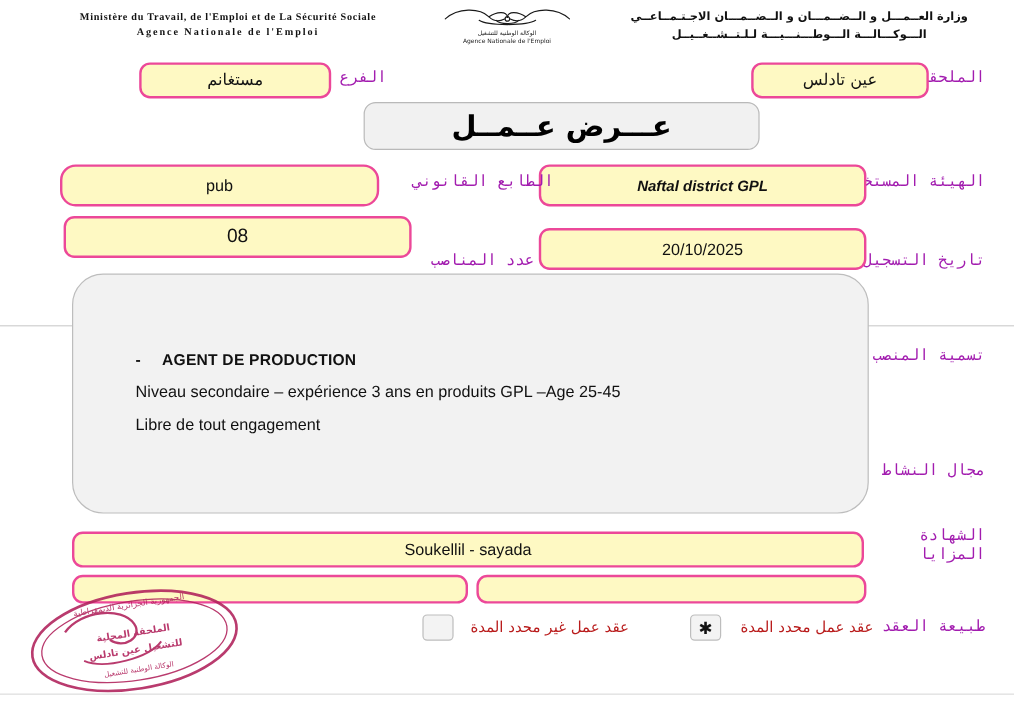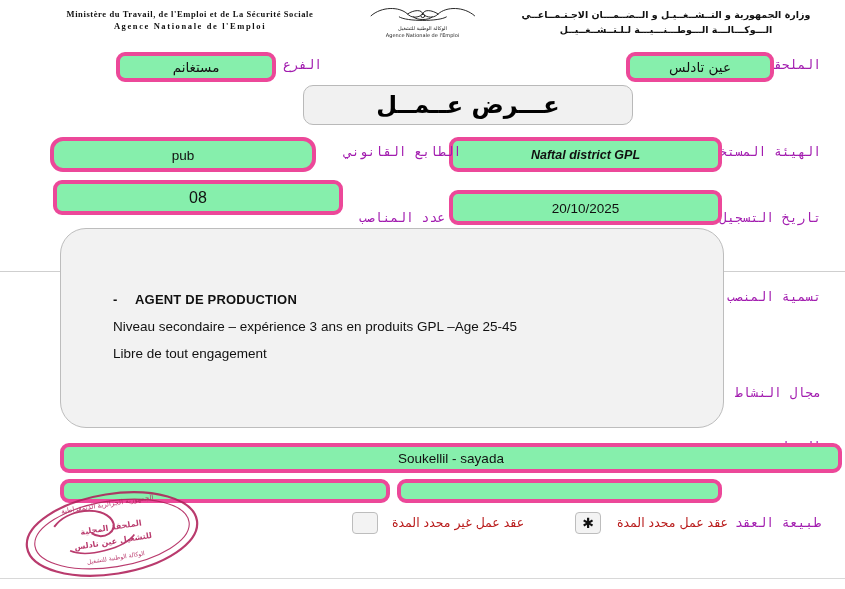--- a/index.html
+++ b/index.html
@@ -81,23 +81,23 @@
     position: absolute;
     direction: rtl;
     text-align: right;
     font-family: Liberation Mono, monospace;
     color: #a21caf;
     font-size: 13px;
     white-space: nowrap;
   }
   .box {
     position: absolute;
-    border: 4px solid #ec4899;
+    border: 2px solid #ec4899;
     border-radius: 9px;
-    background: #86efac;
+    background: #fef9c3;
     box-sizing: border-box;
   }
   .box-val {
     position: absolute;
     left: 0;
     right: 0;
     top: 50%;
     transform: translateY(-50%);
     text-align: center;
     font-family: "Liberation Sans", sans-serif;
@@ -247,21 +247,21 @@
           <path d="M84 22 C 90 28, 110 28, 116 22"></path>
           <circle cx="100" cy="20" r="3.2"></circle>
           <path d="M60 22 C 72 30, 128 30, 140 22"></path>
         </g>
       </svg>
       <div class="cap">الوكالة الوطنية للتشغيل</div>
       <div class="cap">Agence Nationale de l'Emploi</div>
     </div>
 
     <div class="header-right">
-      <div>وزارة الجمهورية و التــشــغــيـل و الــضــمـــان الاجـتـمــاعــي</div>
+      <div>وزارة العــمـــل و الــضــمـــان و الــضــمـــان الاجـتـمــاعــي</div>
       <div>الـــوكـــالـــة   الـــوطـــنـــيـــة   لـلـتــشــغــيــل</div>
     </div>
   </div>
 
   <div class="lbl" style="top:57px; right:24px; width:80px;">الملحقة</div>
   <div class="box" style="left:626px; top:52px; width:148px; height:30px;">
     <div class="box-val ar">عين تادلس</div>
   </div>
 
   <div class="lbl" style="top:57px; left:283px; width:60px; text-align:left;">الفرع</div>
@@ -303,21 +303,21 @@
       <div>Niveau secondaire – expérience 3 ans en produits GPL –Age 25-45</div>
       <div>Libre de tout engagement</div>
     </div>
   </div>
 
   <div class="lbl" style="top:289px; right:24px;">تسمية المنصب</div>
   <div class="lbl" style="top:385px; right:24px;">مجال النشاط</div>
   <div class="lbl" style="top:423px; right:24px;margin-top:16px;">الشهادة</div>
 
   <div class="lbl" style="top:455px; right:24px;">المزايا</div>
-  <div class="box" style="left:60px; top:443px; width:782px; height:30px;">
+  <div class="box" style="left:60px; top:443px; width:660px; height:30px;">
     <div class="box-val">Soukellil - sayada</div>
   </div>
 
   <div class="box" style="left:60px; top:479px; width:330px; height:24px;"></div>
   <div class="box" style="left:397px; top:479px; width:325px; height:24px;"></div>
 
   <div class="lbl" style="top:515px; right:24px;">طبيعة العقد</div>
 
   <div class="inline-lbl" style="top:515px; left:617px;">عقد عمل محدد المدة</div>
   <div class="chk" style="left:575px; top:512px;">

